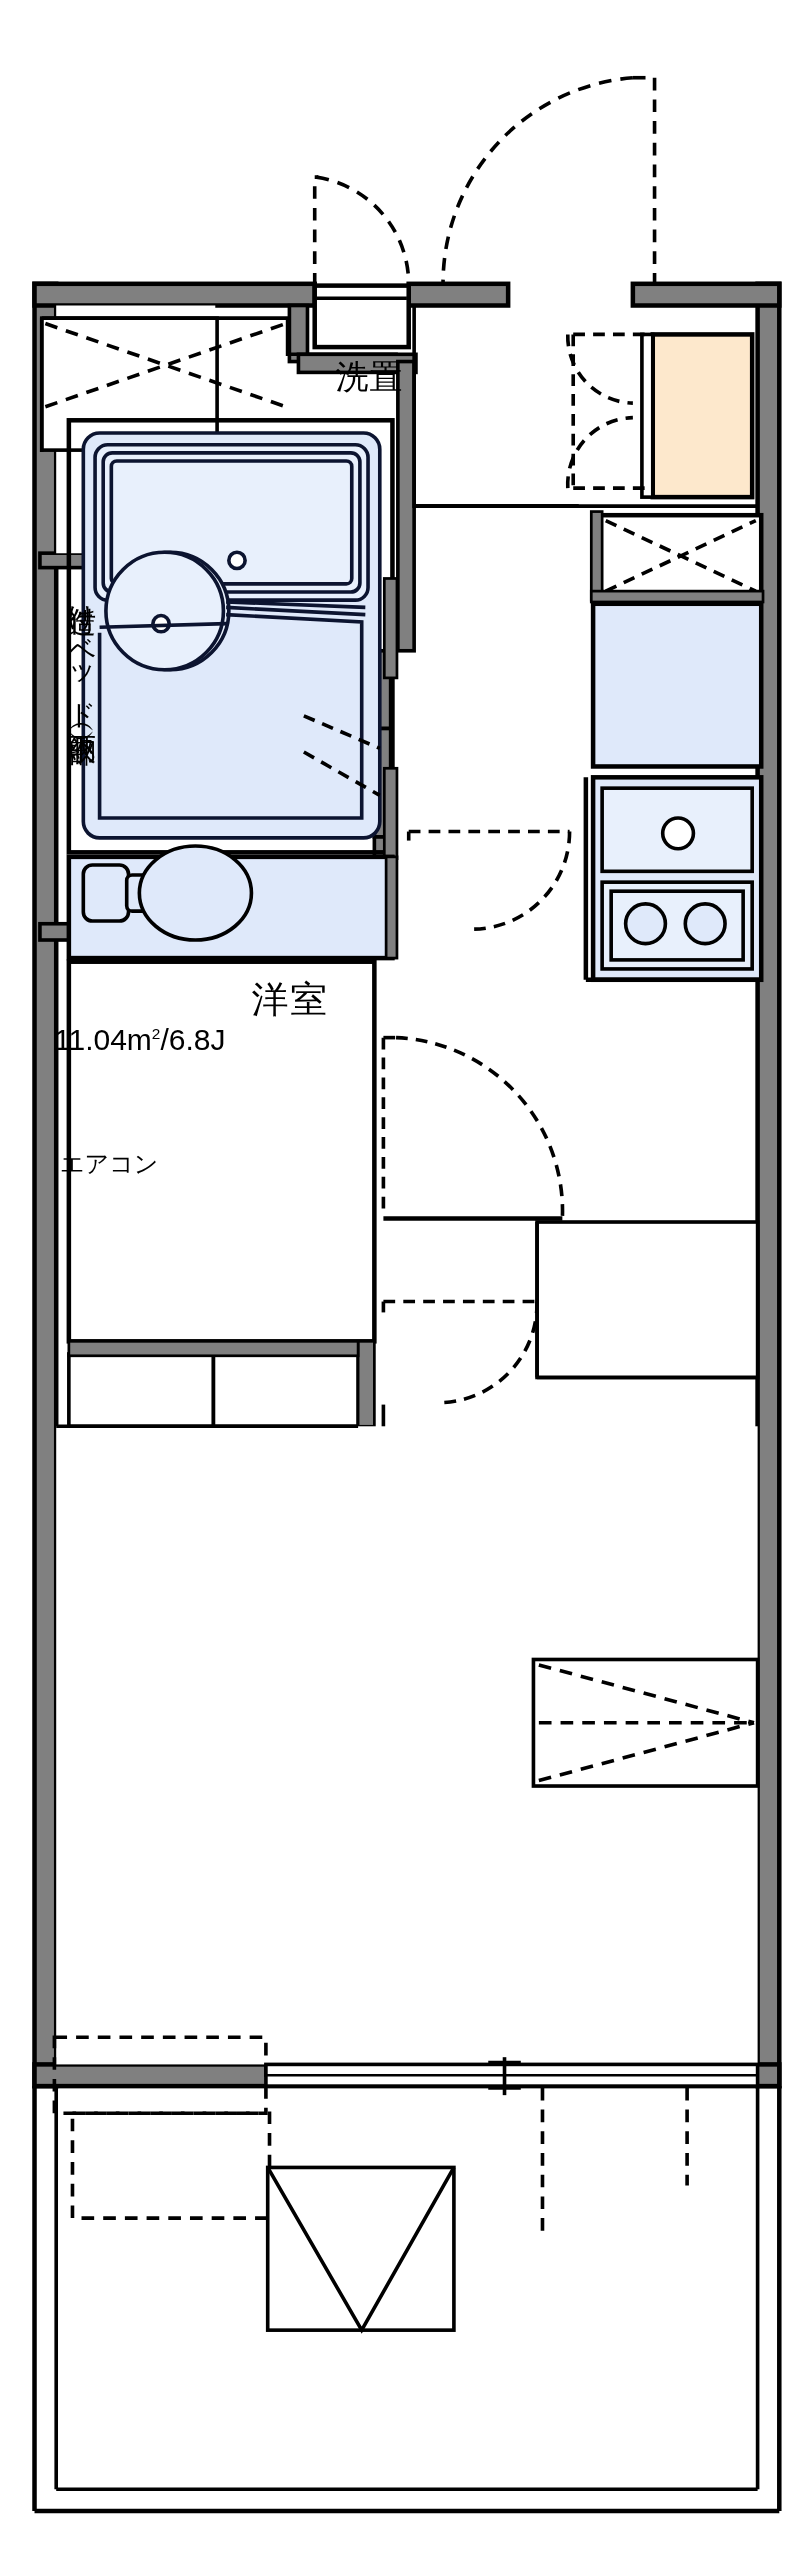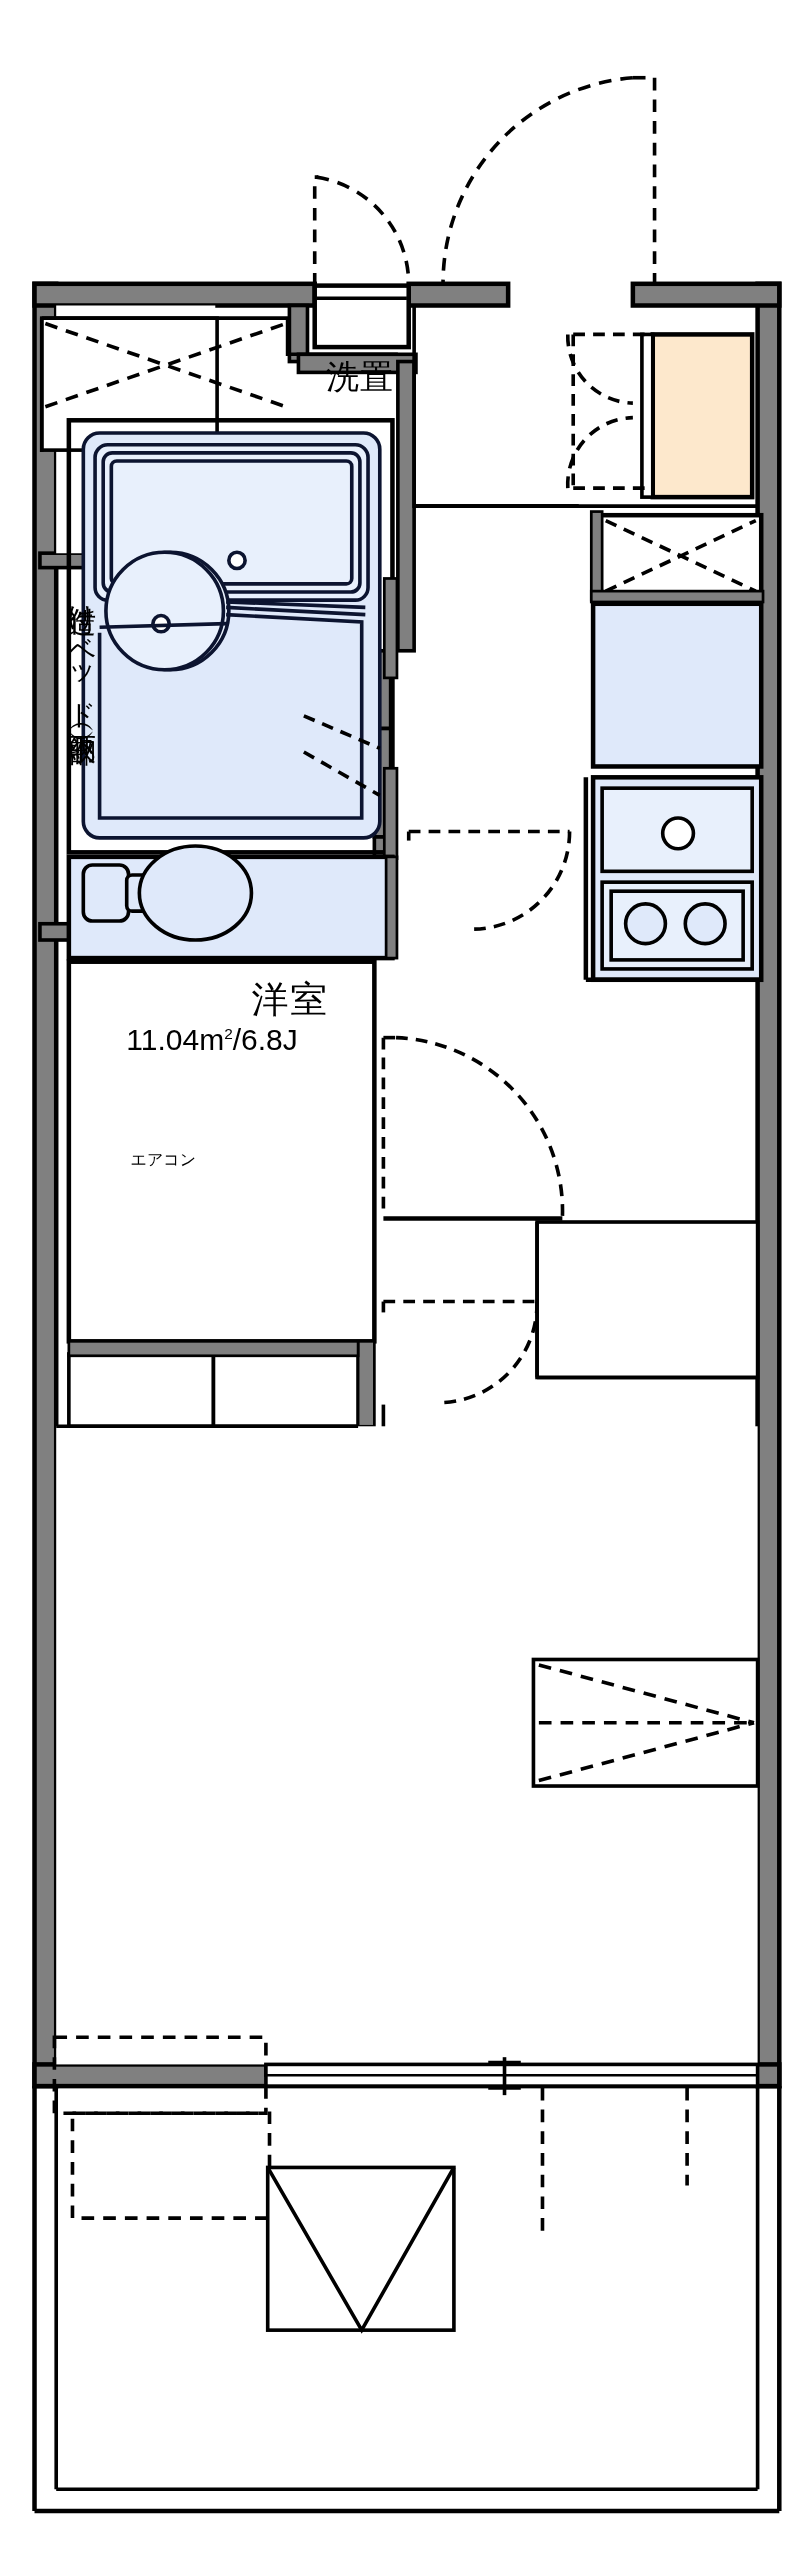--- a/index.html
+++ b/index.html
@@ -36,21 +36,21 @@
   .lbl-vertical {
     writing-mode: vertical-rl;
     text-orientation: upright;
     white-space: pre;
     line-height: 1.02;
   }
   #label-senchi {
     left: 326px;
     top: 360px;
     width: 87px;
-    text-align: left;
+    text-align: center;
     font-size: 33px;
     letter-spacing: 0.9px;
   }
   #label-closet {
     left: 67px;
     top: 586px;
     height: 206px;
     font-size: 28px;
   }
   #label-closet .col {
@@ -61,36 +61,35 @@
     top: 981px;
     width: 235px;
     text-align: right;
     font-size: 37px;
     letter-spacing: 1.8px;
   }
   #label-room-area {
     left: 54px;
     top: 1025px;
     width: 316px;
-    text-align: center;
+    text-align: left;
     font-size: 30px;
   }
   #label-room-area sup {
     font-size: 15.4px;
     vertical-align: super;
     line-height: 0;
   }
   #label-aircon {
     left: 60px;
     top: 1152px;
     width: 108px;
-    text-align: right;
-    font-size: 16px;
+    text-align: left;
+    font-size: 24px;
     letter-spacing: 0px;
-    margin-left: 28px;
   }
 </style>
 </head>
 <body>
 
 <div id="floorplan-root">
 
   <svg id="plan-svg" viewBox="0 0 898 2850">
 
     <g>

